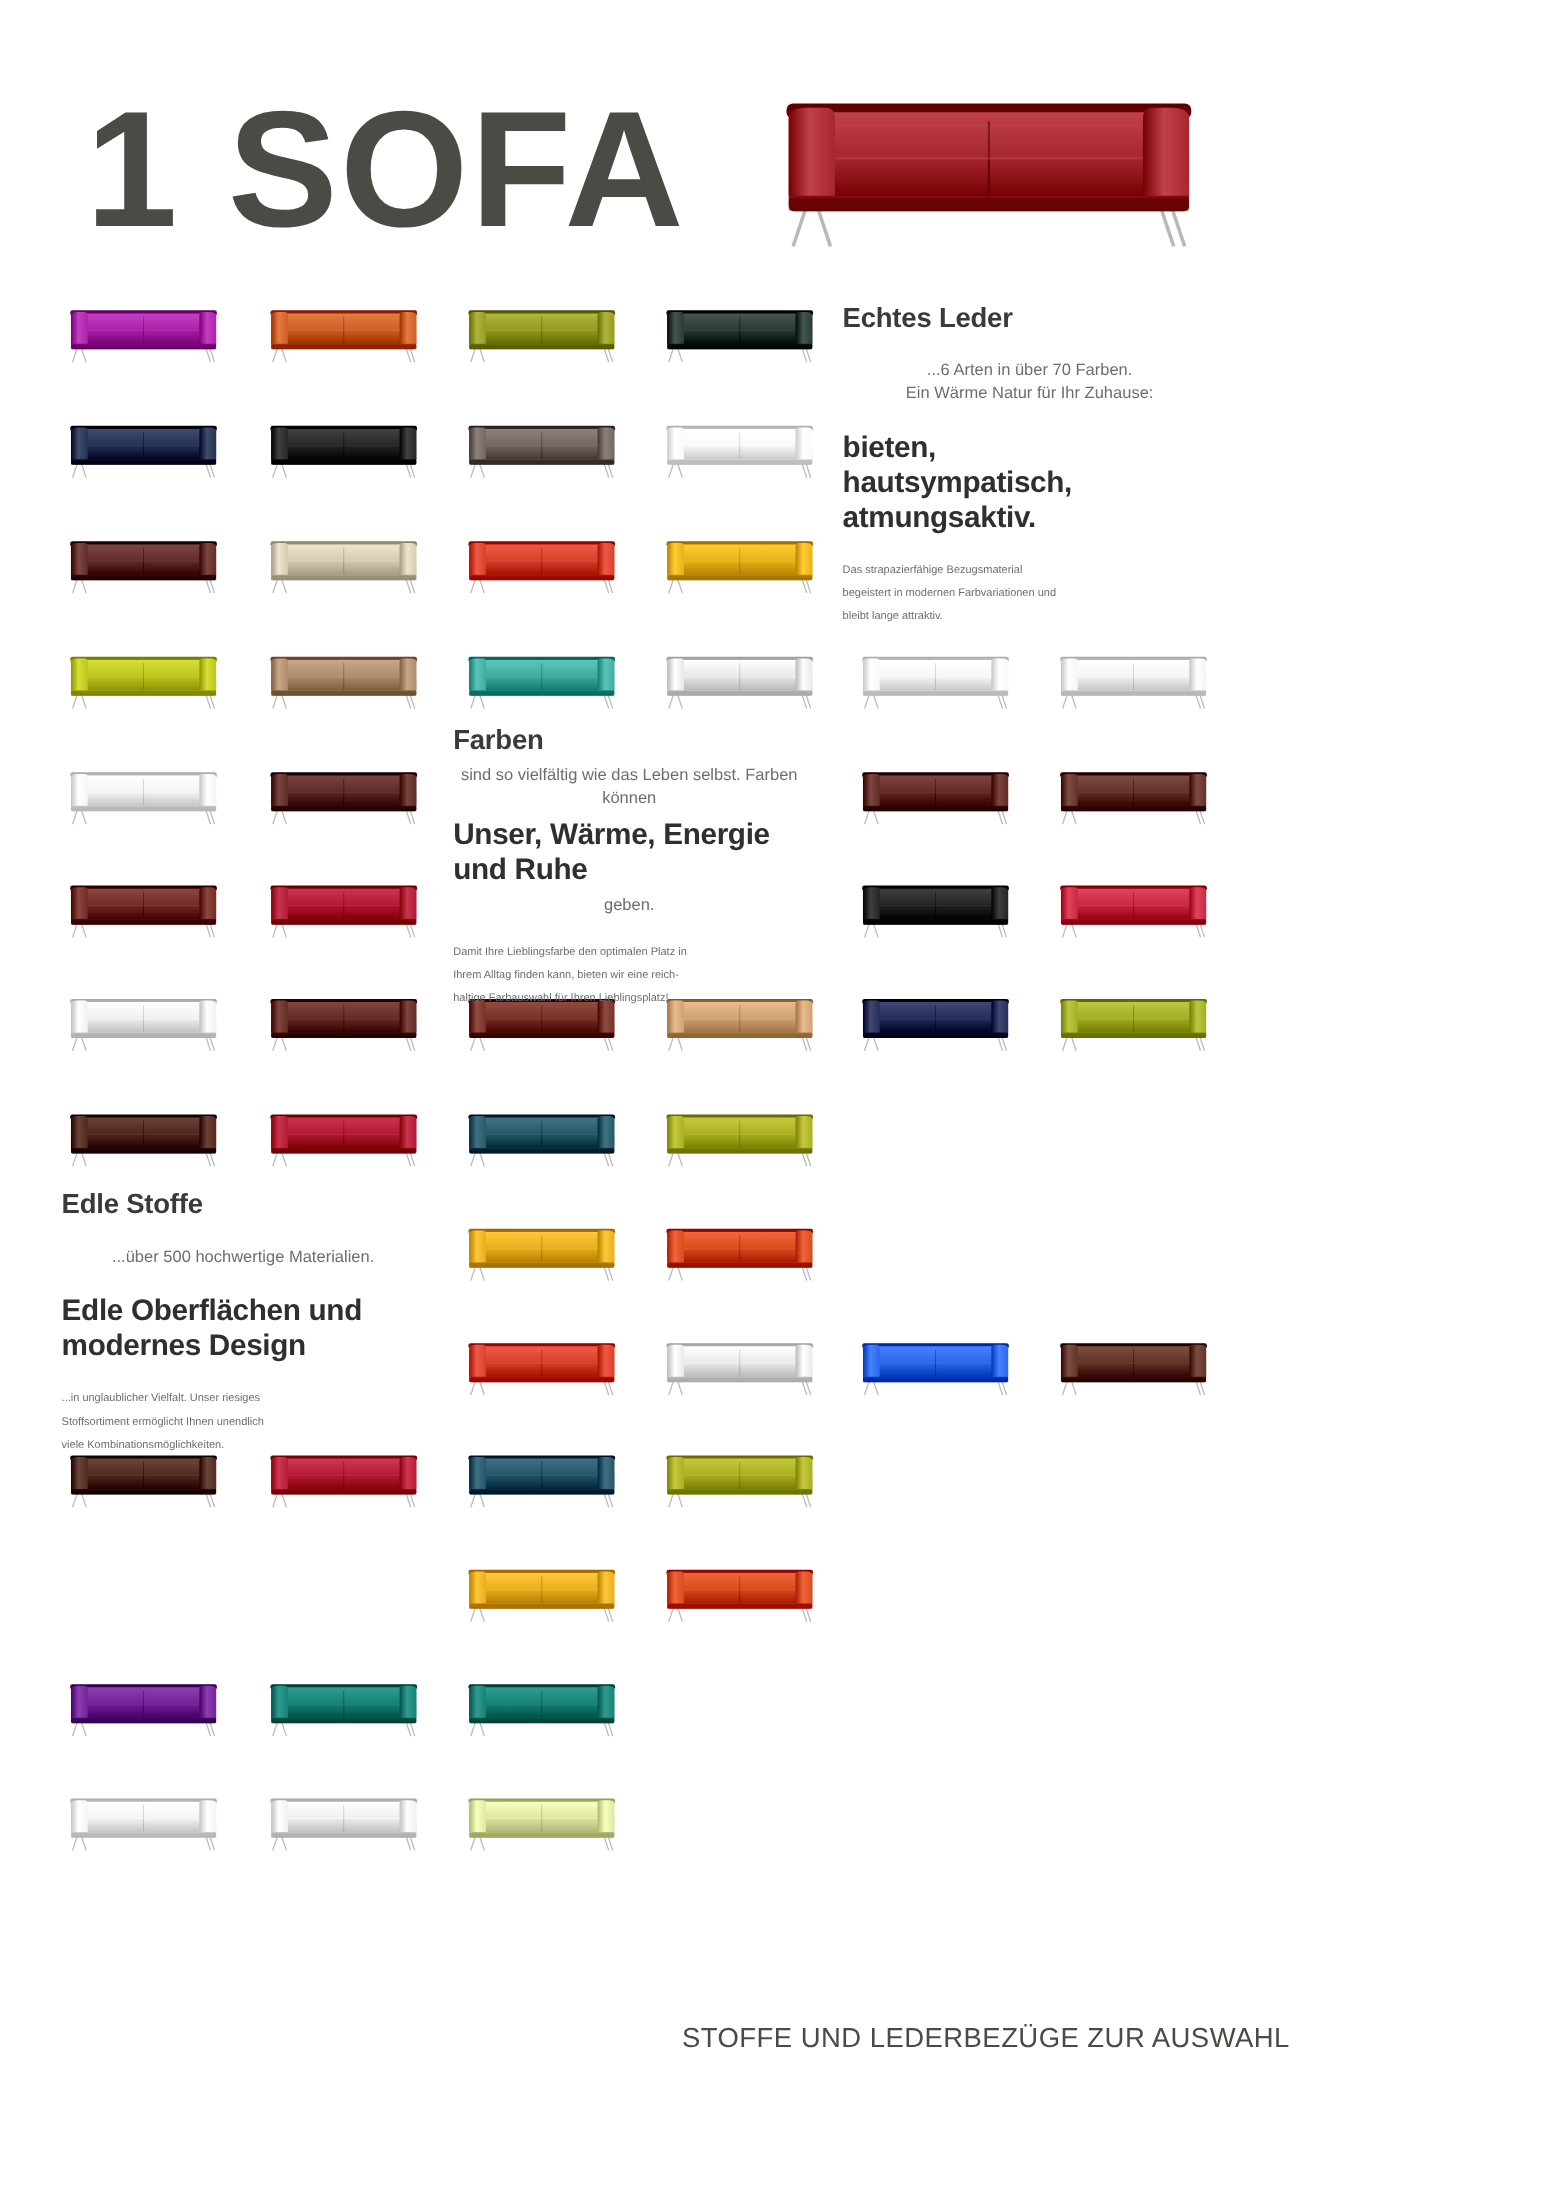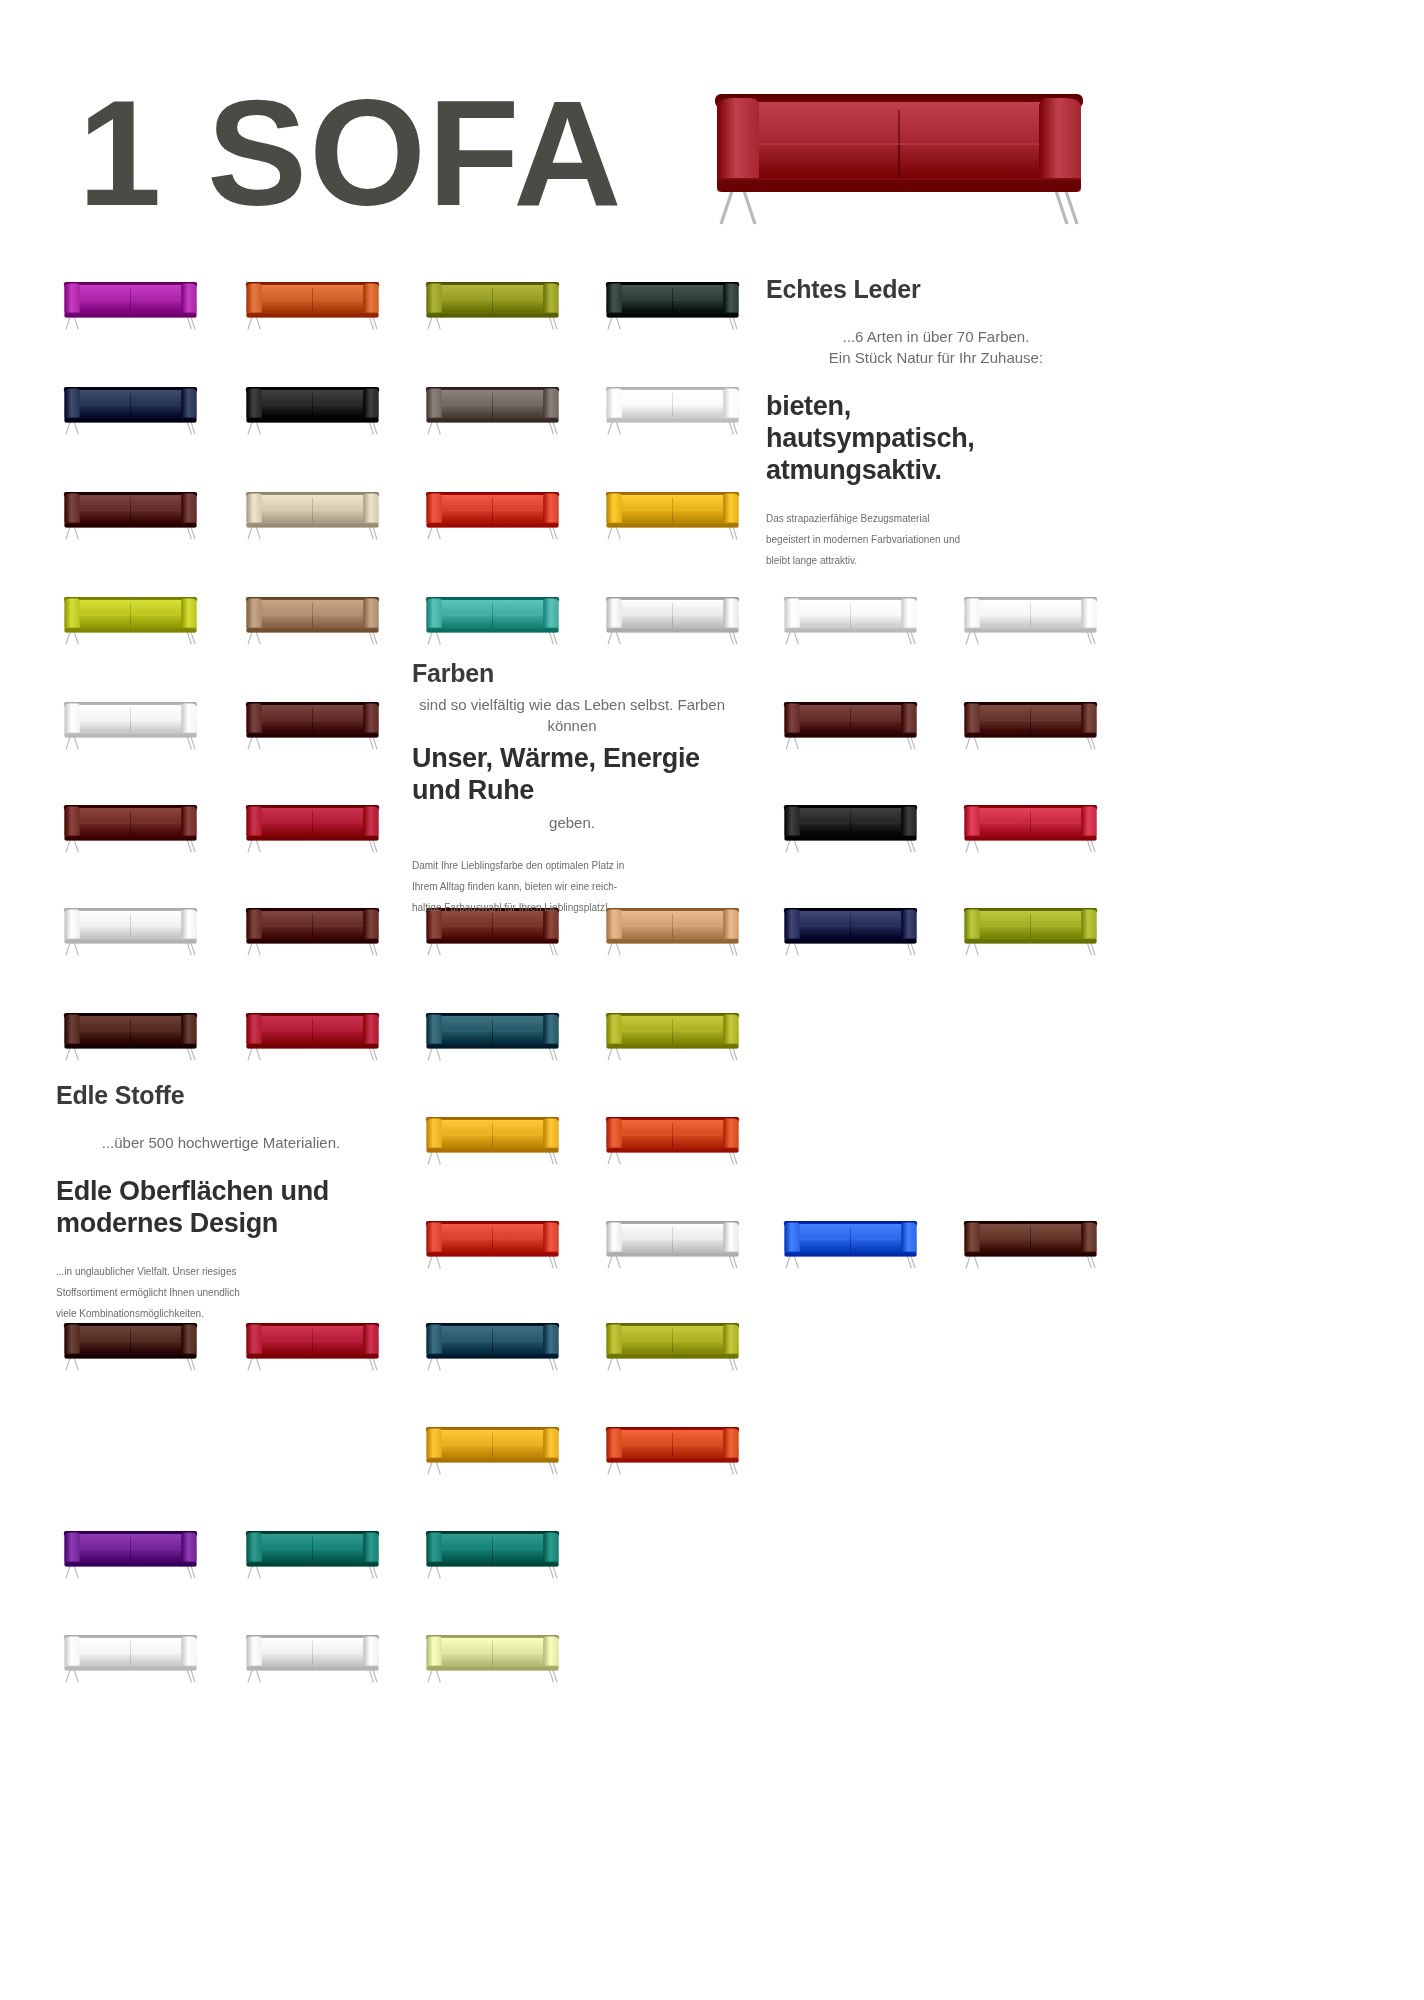--- a/index.html
+++ b/index.html
@@ -2703,21 +2703,21 @@
 
   <rect x="9" y="50" width="182" height="6" rx="1.5" fill="#939956" opacity="0.55"></rect>
 </svg>
       </div>
     </div>
 
   <div class="tblock" style="left:766px;top:274px;width:340px;">
     <h2 class="hd">Echtes Leder</h2>
     <div class="sp22"></div>
     <p class="lead">...6 Arten in über 70 Farben.</p>
-    <p class="lead">Ein Stück Natur für Ihr Zuhause:</p>
+    <p class="lead">Ein Wärme Natur für Ihr Zuhause:</p>
     <div class="sp22"></div>
     <h3 class="big">bieten,</h3>
     <h3 class="big">hautsympatisch,</h3>
     <h3 class="big">atmungsaktiv.</h3>
     <div class="sp22"></div>
     <p class="body">Das strapazierfähige Bezugsmaterial</p>
     <p class="body">begeistert in modernen Farbvariationen und</p>
     <p class="body">bleibt lange attraktiv.</p>
   </div>
 
@@ -2744,14 +2744,15 @@
     <p class="lead">...über 500 hochwertige Materialien.</p>
     <div class="sp22"></div>
     <h3 class="big">Edle Oberflächen und</h3>
     <h3 class="big">modernes Design</h3>
     <div class="sp22"></div>
     <p class="body">...in unglaublicher Vielfalt. Unser riesiges</p>
     <p class="body">Stoffsortiment ermöglicht Ihnen unendlich</p>
     <p class="body">viele Kombinationsmöglichkeiten.</p>
   </div>
 
+  <div class="tagline">STOFFE UND LEDERBEZÜGE ZUR AUSWAHL</div>
 
 </div>
 
 </body></html>

